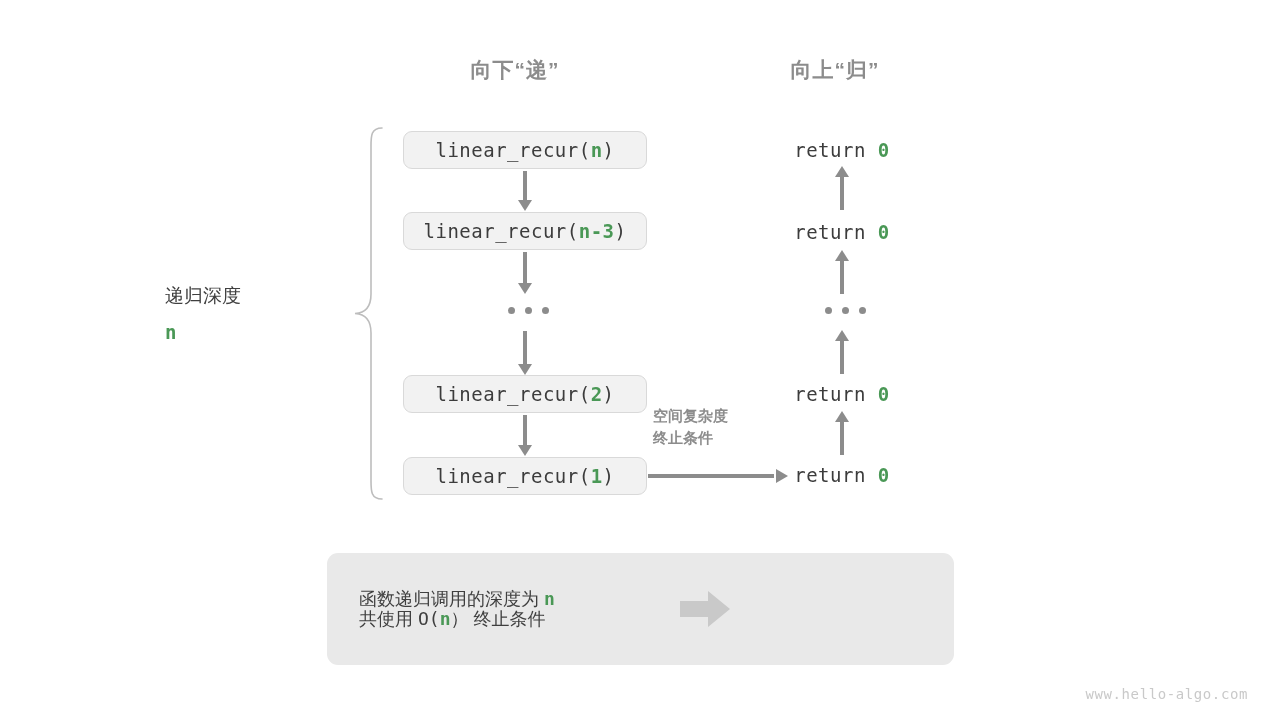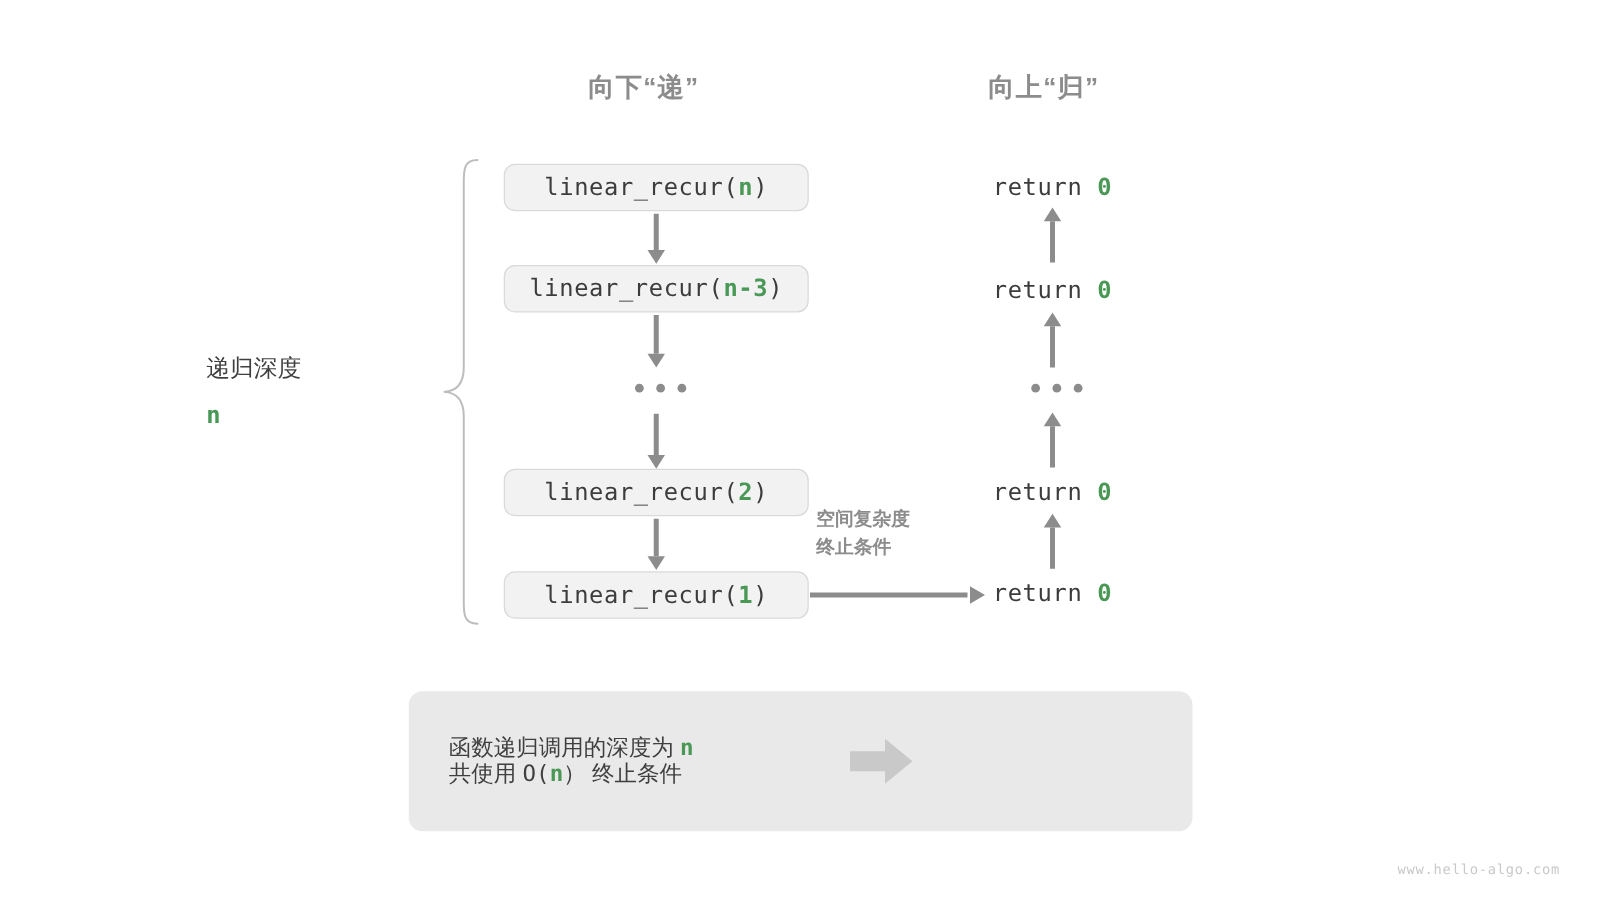--- a/index.html
+++ b/index.html
@@ -269,21 +269,21 @@
     font-family: "DejaVu Sans Mono", "Liberation Mono", monospace;
     font-weight: bold;
   }
 
   
   #watermark {
     position: absolute;
     right: 32px;
     bottom: 18px;
     font-family: "DejaVu Sans Mono", "Liberation Mono", monospace;
-    font-size: 11px;
+    font-size: 14px;
     color: #c9c9c9;
     letter-spacing: 0.6px;
     white-space: nowrap;
     margin-top: 12px;
   }
 </style>
 </head>
 <body>
 
 <div class="canvas">

